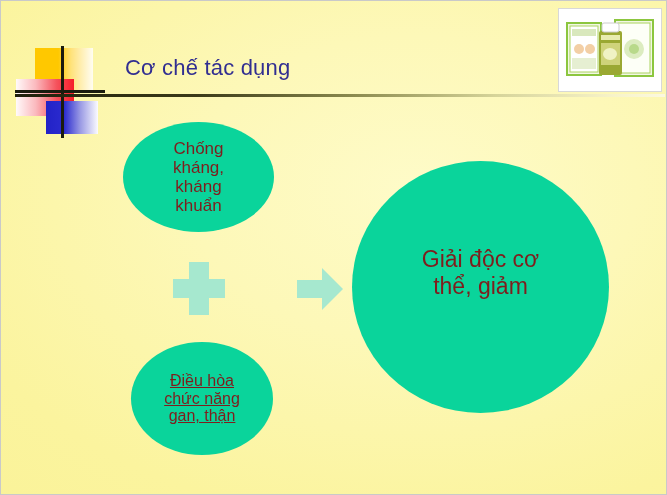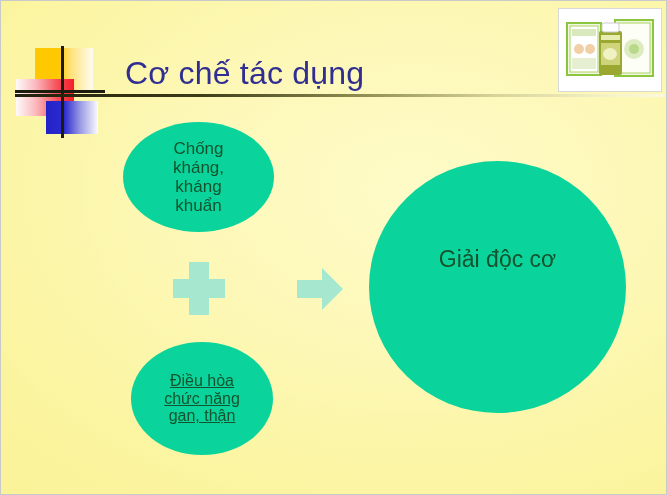--- a/index.html
+++ b/index.html
@@ -65,21 +65,21 @@
     width: 90px;
     height: 3px;
     background: #1b1b0e;
   }
 
   
   .title {
     position: absolute;
     left: 124px;
     top: 54px;
-    font-size: 32px;
+    font-size: 22px;
     color: #312e91;
     letter-spacing: 0.2px;
     white-space: nowrap;
   }
   .title-rule {
     position: absolute;
     left: 14px;
     top: 93px;
     width: 650px;
     height: 3px;
@@ -100,40 +100,40 @@
 
   
   .ellipse {
     position: absolute;
     border-radius: 50%;
     background: #0ad49b;
     display: flex;
     align-items: center;
     justify-content: center;
     text-align: center;
-    color: #14532d;
+    color: #7f1d1d;
     line-height: 1.12;
   }
   .ellipse-top {
     left: 122px;
     top: 121px;
     width: 151px;
     height: 110px;
     font-size: 17px;
   }
   .ellipse-bottom {
     left: 130px;
     top: 341px;
     width: 142px;
     height: 113px;
     font-size: 16px;
     text-decoration: underline;
   }
   .circle-big {
-    left: 368px;
+    left: 351px;
     top: 160px;
     width: 257px;
     height: 252px;
     font-size: 23px;
     line-height: 1.2;
   }
 
   
   .plus {
     position: absolute;
@@ -221,21 +221,21 @@
     <div>
       <span>Điều hòa</span><br>
       <span>chức năng</span><br>
       <span>gan, thận</span>
     </div>
   </div>
 
   <div class="ellipse circle-big">
     <div>
       <span>Giải độc cơ</span><br>
-      <br>
+      <span>thể, giảm</span><br>
       <br>
     </div>
   </div>
 
   <div class="plus">
     <div class="bar-h"></div>
     <div class="bar-v"></div>
   </div>
 
   <div class="arrow">

